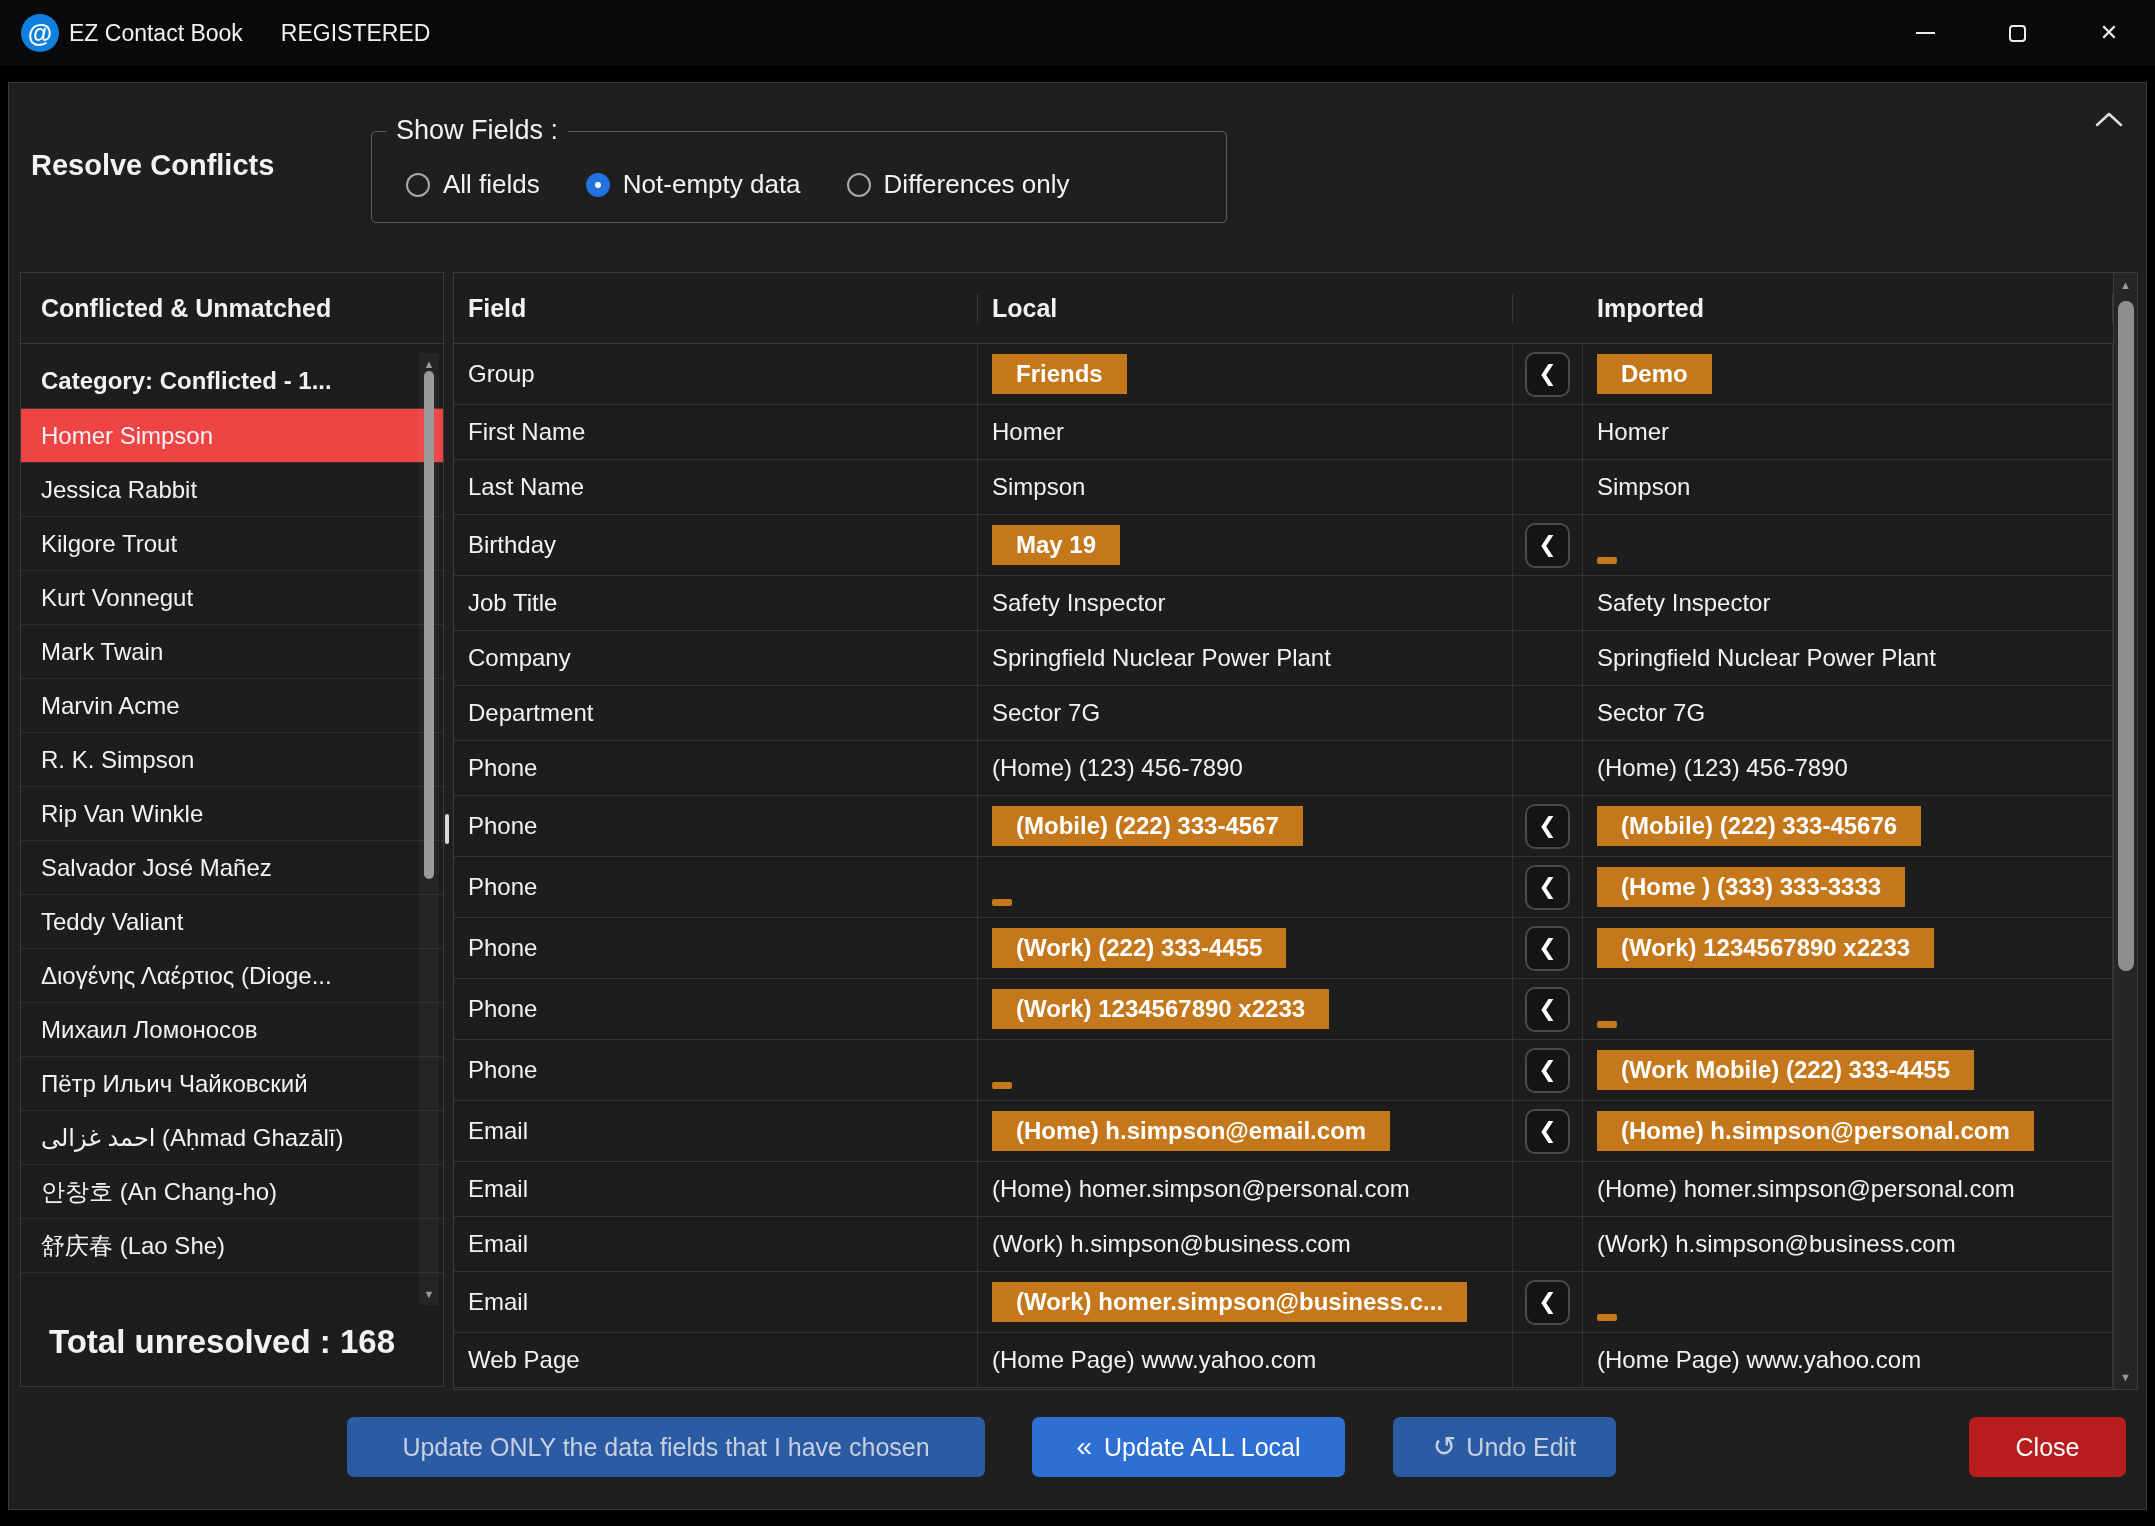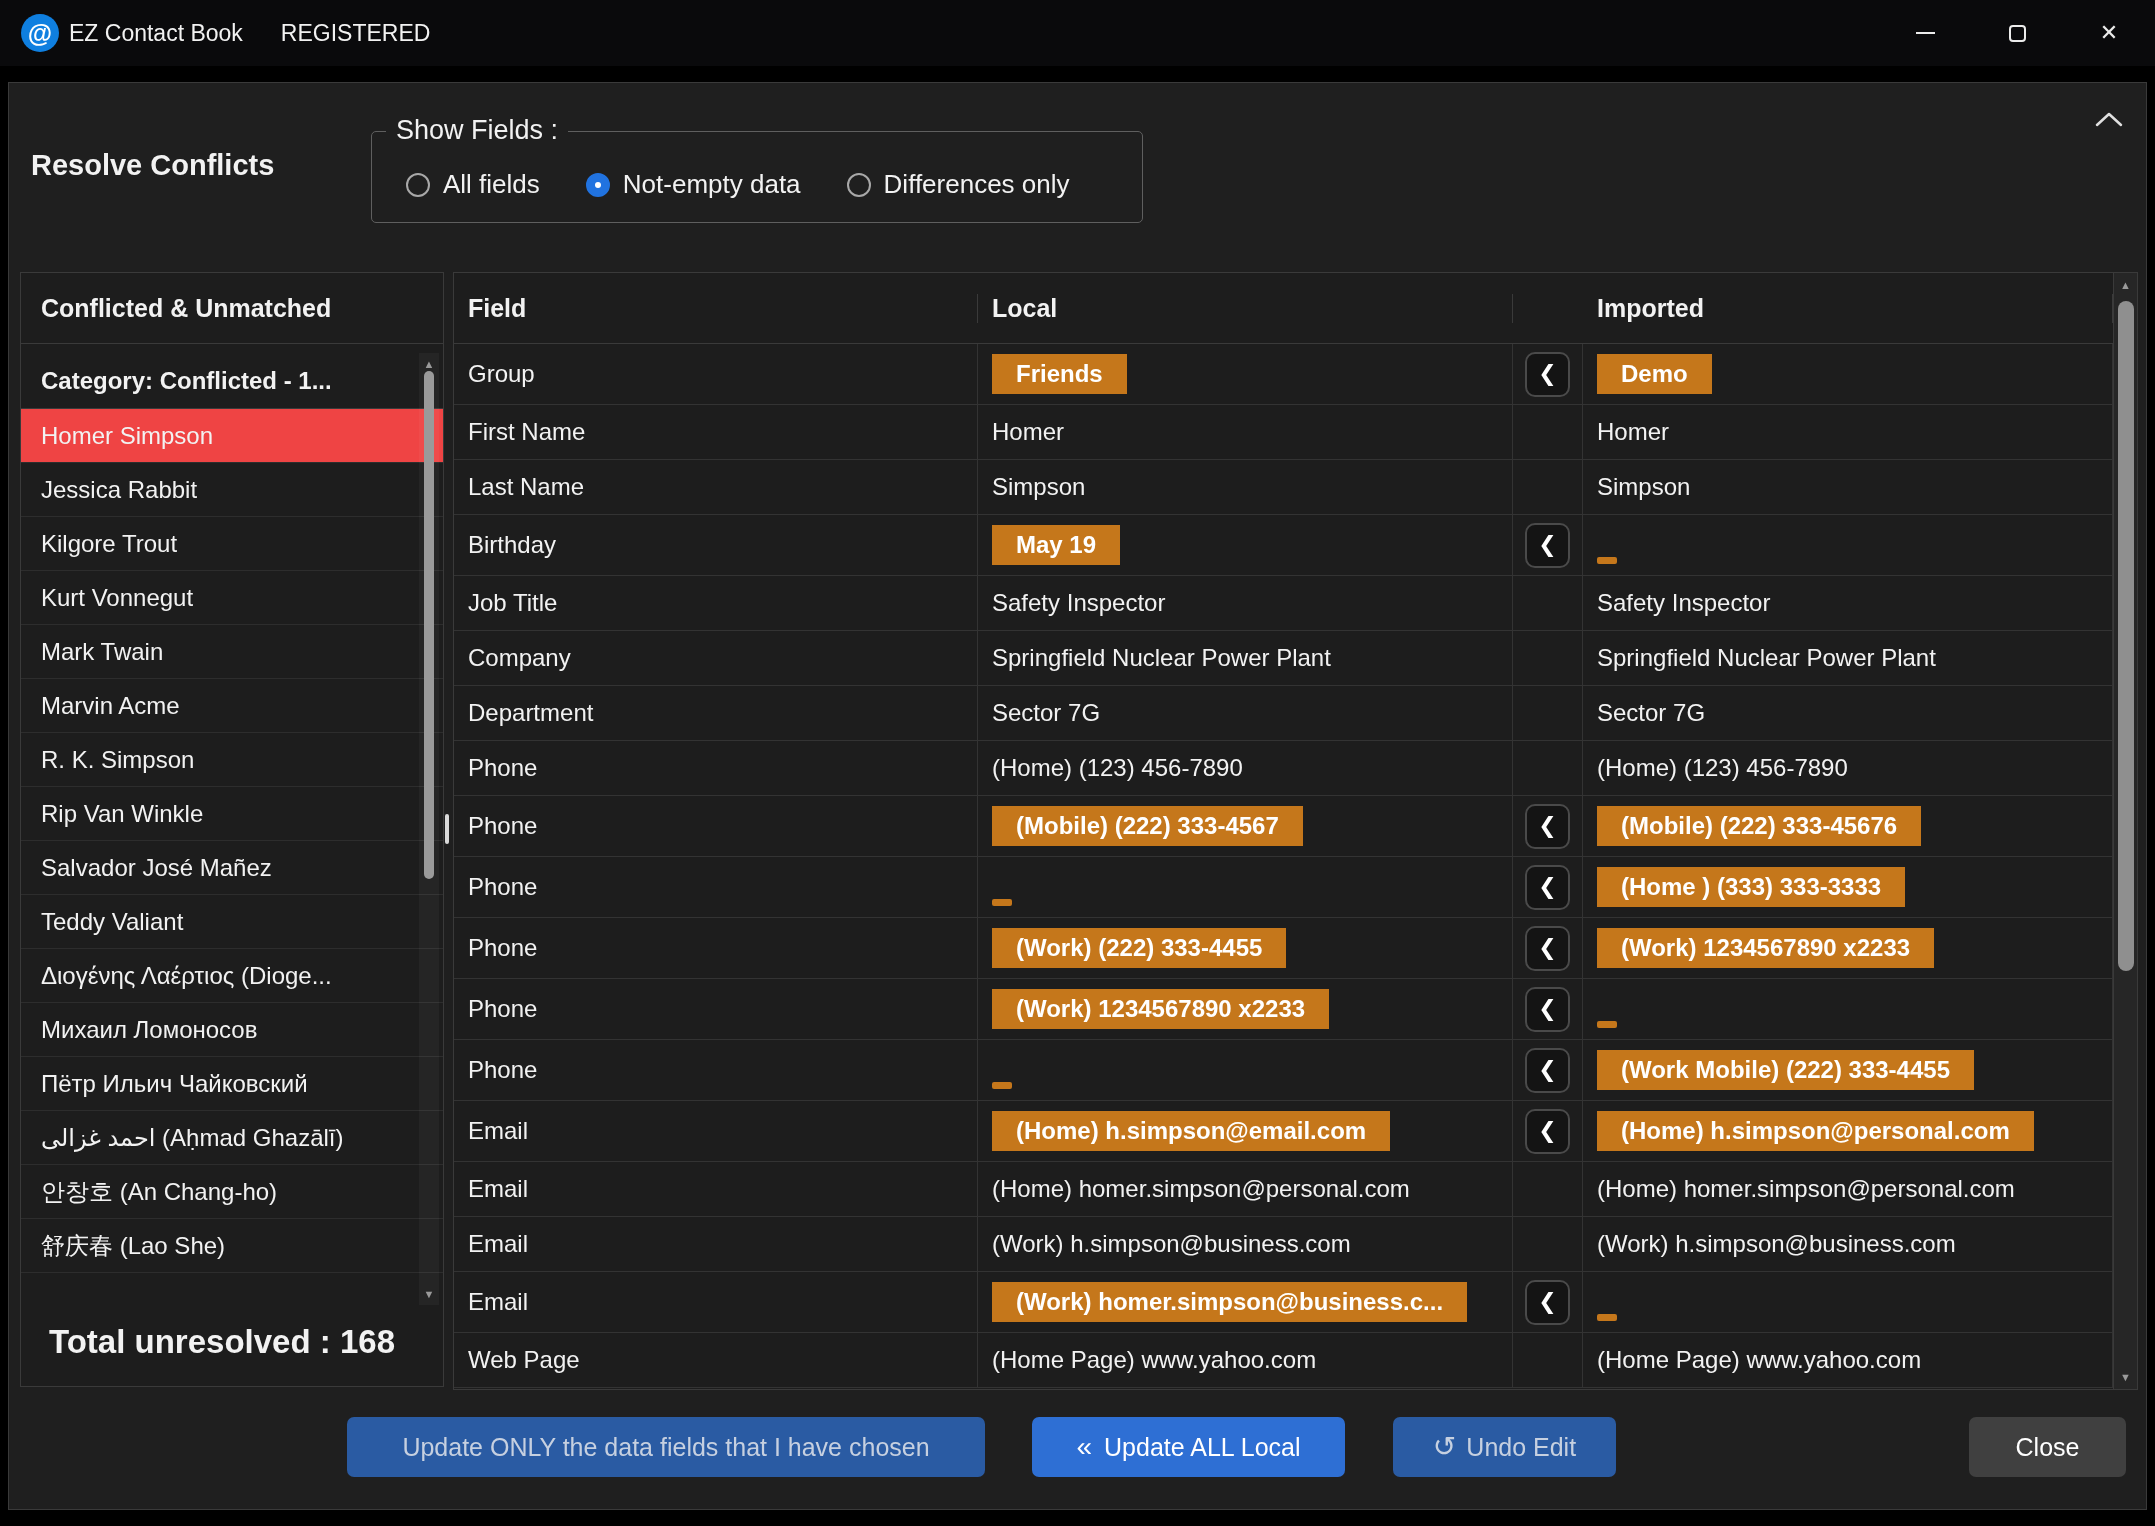--- a/index.html
+++ b/index.html
@@ -16,21 +16,21 @@
   .win-btn{width:92px;height:100%;display:flex;align-items:center;justify-content:center;background:transparent;border:none;color:#ececec;}
   .min-icon{display:block;width:19px;height:2px;background:#ececec;}
   .max-icon{display:block;width:17px;height:17px;border:2px solid #ececec;border-radius:4px;}
   .close-glyph{font-size:22px;}
 
   
   .main-panel{position:absolute;left:8px;top:82px;width:2139px;height:1428px;background:#1f1f1f;border:1px solid #3a3a3a;}
   .page-title{position:absolute;left:22px;top:66px;font-size:29px;font-weight:bold;}
   .collapse-btn{position:absolute;right:22px;top:28px;background:none;border:none;line-height:0;}
 
-  .fieldset{position:absolute;left:362px;top:48px;width:772px;height:92px;border:1px solid #5f5f5f;border-radius:5px;}
+  .fieldset{position:absolute;left:362px;top:48px;width:856px;height:92px;border:1px solid #5f5f5f;border-radius:5px;}
   .legend{position:absolute;left:14px;top:-17px;background:#1f1f1f;padding:0 10px;font-size:27px;}
   .radiogroup{display:flex;align-items:center;gap:46px;padding:37px 0 0 34px;}
   .radio-item{display:flex;align-items:center;gap:13px;}
   .radio{width:24px;height:24px;border-radius:50%;border:2px solid #a8a8a8;position:relative;flex:none;}
   .radio.checked{background:#2173e0;border-color:#2173e0;}
   .radio.checked::after{content:'';position:absolute;inset:7px;background:#fff;border-radius:50%;}
   .radio-label{font-size:26px;white-space:nowrap;}
 
   
   .left-panel{position:absolute;left:11px;top:189px;width:424px;height:1115px;border:1px solid #3a3a3a;background:#1d1d1d;}
@@ -66,21 +66,21 @@
   .vscroll .arr.up{top:6px;} .vscroll .arr.down{bottom:6px;}
   .vscroll .thumb{position:absolute;left:4px;top:28px;width:16px;height:670px;background:#8f8f8f;border-radius:8px;}
 
   
   .footer-btn{position:absolute;top:1334px;height:60px;border:none;border-radius:7px;font-size:25px;display:flex;align-items:center;justify-content:center;}
   .btn-muted{background:#2a5ba3;color:#c6d0e0;}
   .btn-bright{background:#2e6fd4;color:#fff;}
   #btn-update-chosen{left:338px;width:638px;}
   #btn-update-all{left:1023px;width:313px;gap:12px;}
   #btn-undo{left:1384px;width:223px;gap:10px;}
-  #btn-close{left:1960px;width:157px;background:#404040;color:#fff;}
+  #btn-close{left:1960px;width:157px;background:#b91c1c;color:#fff;}
   .btn-icon{font-size:28px;line-height:1;}
 </style>
 </head>
 <body>
 
 <div class="titlebar">
   <div class="app-logo">@</div>
   <div class="app-title">EZ Contact Book</div>
   <div class="registered">REGISTERED</div>
   <div class="win-controls">

